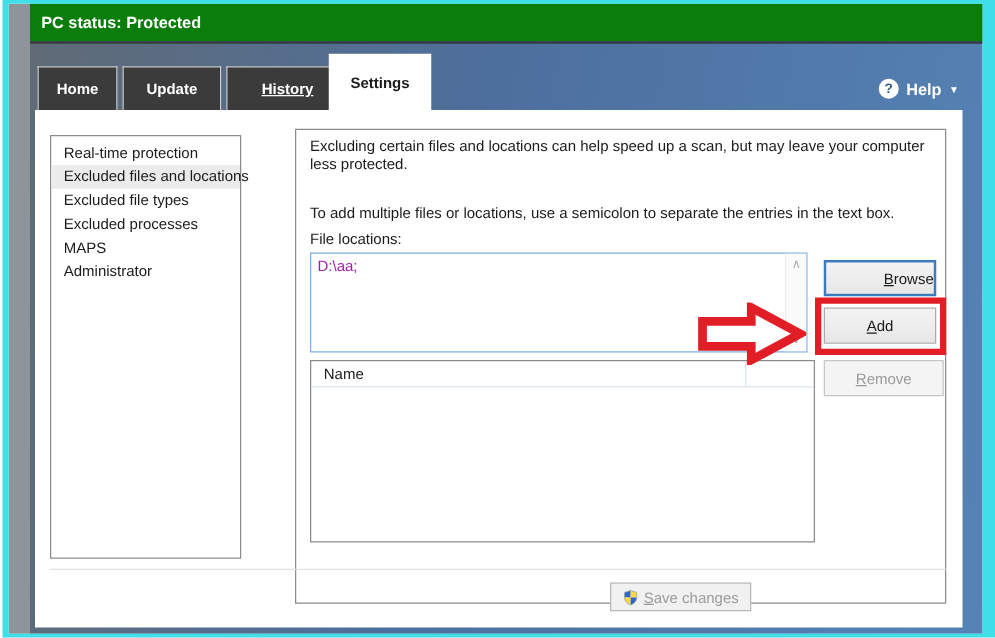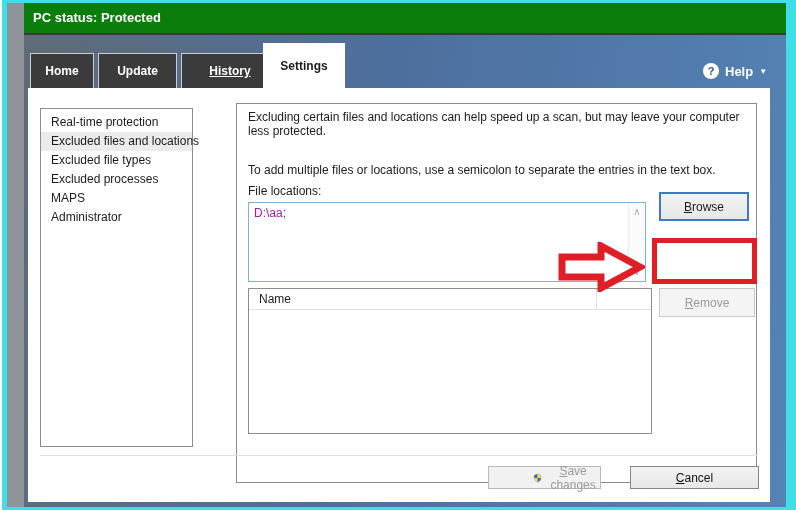--- a/index.html
+++ b/index.html
@@ -70,32 +70,32 @@
   .namelist-header { position:relative; height:21px; border-bottom:1px solid #d9e3ee; font-size:12px; color:#1b1b1b; cursor:default; }
   .col-name { padding-left:10px; line-height:21px; }
   .col-sep { position:absolute; left:347px; top:0; width:1px; height:20px; background:#d9e3ee; }
 
   .btn {
     position:absolute; font-family:"Liberation Sans", sans-serif; font-size:12px; color:#1b1b1b;
     background:linear-gradient(#f3f3f3,#e7e7e7); border:1px solid #ababab;
     display:flex; align-items:center; justify-content:center; cursor:default; padding:0;
   }
   .ak { text-decoration:underline; }
-  .btn-browse { left:422px; top:88px; width:90px; height:29px; border:2px solid #3d7bbd; }
+  .btn-browse { left:422px; top:104px; width:90px; height:29px; border:2px solid #3d7bbd;justify-content:flex-end; }
   .btn-add    { left:422px; top:142px; width:90px; height:29px; }
   .btn-remove { left:422px; top:184px; width:96px; height:29px; background:#f4f4f4; border:1px solid #c6c6c6; color:#9a9a9a; }
 
   .red-box { position:absolute; left:415px; top:134px; width:105px; height:46px; border:5px solid #e11e26; z-index:5; }
   .arrow-svg { position:absolute; left:320px; top:138px; z-index:6; }
 
   .footer-sep { position:absolute; left:12px; top:367px; width:717px; height:1px; background:#e0e0e0; }
   .btn-save {
     position:absolute; left:460px; top:378px; width:113px; height:23px;
     background:#f1f1f1; border:1px solid #b9b9b9; color:#9b9b9b; font-size:12px;
-    display:flex; align-items:center; justify-content:center; gap:4px; cursor:default;padding-left:44px;
+    display:flex; align-items:center; justify-content:center; gap:4px; cursor:default;
   }
   .btn-cancel {
     position:absolute; left:602px; top:378px; width:129px; height:23px;
     background:linear-gradient(#f3f3f3,#e7e7e7); border:1px solid #858585; color:#111; font-size:12px;
     display:flex; align-items:center; justify-content:center; cursor:default;
   }
 </style>
 </head>
 <body>
 
@@ -156,20 +156,23 @@
         <div class="namelist">
           <div class="namelist-header">
             <div class="col-name">Name</div>
             <div class="col-sep"></div>
           </div>
         </div>
 
         <button class="btn btn-browse">
           <span><span class="ak">B</span><span>rowse</span></span>
         </button>
+        <button class="btn btn-add">
+          <span><span class="ak">A</span><span>dd</span></span>
+        </button>
         <button class="btn btn-remove" disabled="">
           <span><span class="ak">R</span><span>emove</span></span>
         </button>
 
         <div class="red-box"></div>
         <svg class="arrow-svg" width="88" height="50" viewBox="0 0 88 50">
           <polygon points="5,15 44,15 44,4 83,25 44,46 44,35 5,35" fill="#ffffff" stroke="#e11e26" stroke-width="7" stroke-linejoin="miter"></polygon>
         </svg>
       </div>
 
@@ -178,21 +181,18 @@
       <button class="btn-save" disabled="">
         <svg width="13" height="14" viewBox="0 0 16 16">
           <path d="M8 1 L2 3 V8 H8 Z" fill="#2f66c9"></path>
           <path d="M8 1 L14 3 V8 H8 Z" fill="#ffd83c"></path>
           <path d="M2 8 H8 V15.3 C5 14.3 2 11.8 2 8 Z" fill="#ffd83c"></path>
           <path d="M8 8 H14 C14 11.8 11 14.3 8 15.3 Z" fill="#2f66c9"></path>
           <path d="M8 1 L14 3 V8 C14 11.9 11 14.4 8 15.4 C5 14.4 2 11.9 2 8 V3 Z" fill="none" stroke="#9aa4ad" stroke-width="0.8"></path>
         </svg>
         <span><span class="ak">S</span><span>ave changes</span></span>
       </button>
-      <button class="btn-cancel">
-        <span><span class="ak">C</span><span>ancel</span></span>
-      </button>
 
     </div>
   </div>
 </div>
 
 <div class="cyan-frame"></div>
 
 </body></html>

